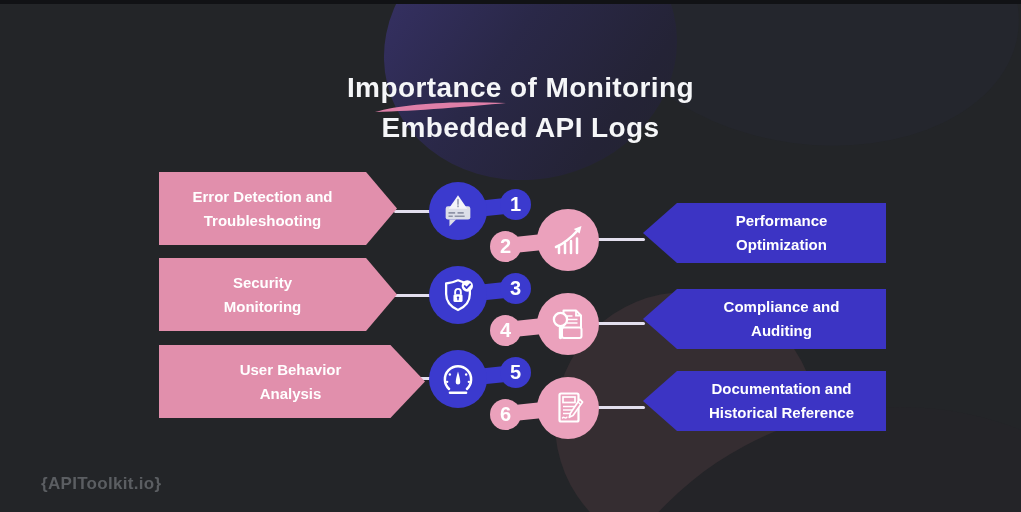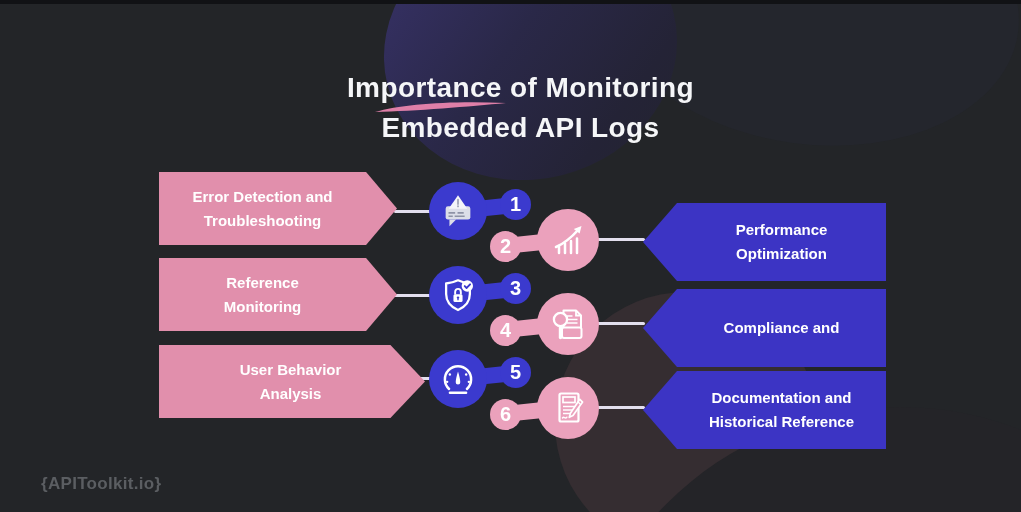--- a/index.html
+++ b/index.html
@@ -35,21 +35,21 @@
   .swash{position:absolute;left:374px;top:96px;width:134px;height:14px;z-index:3;}
   
   .banner{position:absolute;display:flex;align-items:center;z-index:2;
     filter:drop-shadow(0 7px 5px rgba(8,8,10,.38));}
   .banner-left{
     left:159px;width:238px;height:73px;background:#e18fac;
     clip-path:polygon(0 0,87% 0,100% 50%,87% 100%,0 100%);
   }
   .banner-left .banner-text{width:87%;}
   .banner-right{
-    left:643px;width:243px;height:78px;background:#3c34c4;
+    left:643px;width:243px;height:60px;background:#3c34c4;
     clip-path:polygon(0 50%,14% 0,100% 0,100% 100%,14% 100%);
   }
   .banner-right .banner-text{margin-left:14%;width:86%;}
   .banner-text{
     text-align:center;color:#ffffff;font-weight:bold;font-size:15px;line-height:24px;
   }
   .lb1{top:168px;} .lb2{top:254px;} .lb3{top:341px;padding-left:28px;}
   .rb1{top:199px;} .rb2{top:285px;} .rb3{top:367px;align-items:center;}
   
   .connector{position:absolute;height:3px;background:#e3dfee;border-radius:2px;z-index:1;}
@@ -100,40 +100,41 @@
   </svg>
 
   <div class="banner banner-left lb1">
     <div class="banner-text">
       <div>Error Detection and</div>
       <div>Troubleshooting</div>
     </div>
   </div>
   <div class="banner banner-left lb2">
     <div class="banner-text">
-      <div>Reference</div>
+      <div>Security</div>
       <div>Monitoring</div>
     </div>
   </div>
   <div class="banner banner-left lb3">
     <div class="banner-text">
       <div>User Behavior</div>
       <div>Analysis</div>
     </div>
   </div>
 
   <div class="banner banner-right rb1">
     <div class="banner-text">
       <div>Performance</div>
       <div>Optimization</div>
     </div>
   </div>
   <div class="banner banner-right rb2">
     <div class="banner-text">
       <div>Compliance and</div>
+      <div>Auditing</div>
     </div>
   </div>
   <div class="banner banner-right rb3">
     <div class="banner-text">
       <div>Documentation and</div>
       <div>Historical Reference</div>
     </div>
   </div>
 
   <div class="connector cl cl1"></div>

